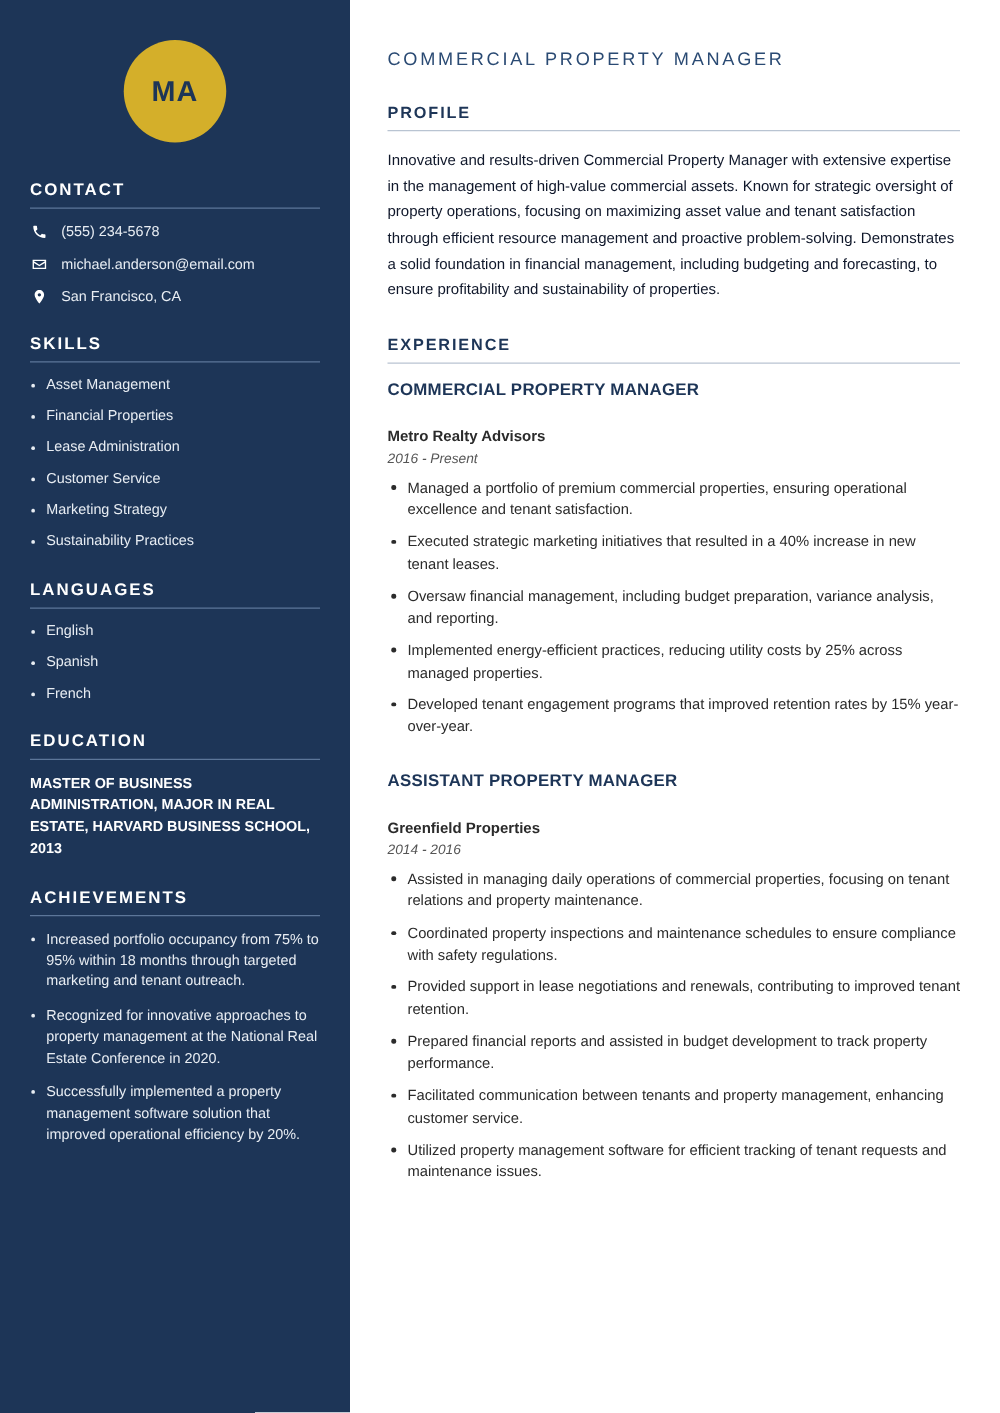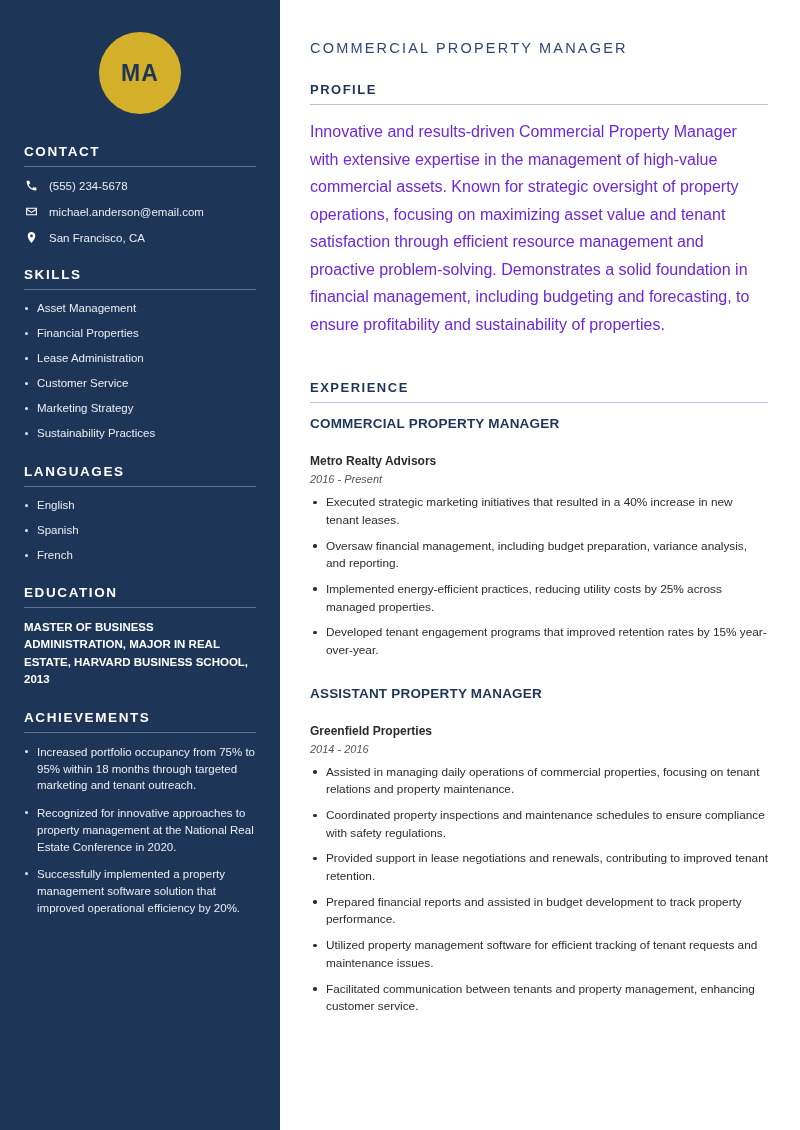--- a/index.html
+++ b/index.html
@@ -122,24 +122,24 @@
   .main-section-title {
     font-size: 13px;
     font-weight: bold;
     letter-spacing: 1.5px;
     color: #1d3557;
     padding-bottom: 7px;
     border-bottom: 1px solid #b9c4d2;
     margin-bottom: 13px;
   }
   .profile-text {
-    font-size: 16px;
+    font-size: 12px;
     line-height: 1.72;
-    color: #6d28d9;
-    margin-bottom: 42px;
+    color: #0f172a;
+    margin-bottom: 26px;
   }
   .job-block { margin-bottom: 18px; }
   .job-role {
     font-size: 13.5px;
     font-weight: bold;
     color: #1d3557;
     letter-spacing: 0.2px;
     margin-bottom: 7px;
   }
   .job-company {
@@ -265,39 +265,40 @@
     </section>
 
     <section>
       <div class="main-section-title">EXPERIENCE</div>
 
       <div class="job-block">
         <div class="job-role">COMMERCIAL PROPERTY MANAGER</div>
         <div class="job-company">Metro Realty Advisors</div>
         <div class="job-dates">2016 - Present</div>
         <ul class="job-points">
+          <li>Managed a portfolio of premium commercial properties, ensuring operational excellence and tenant satisfaction.</li>
           <li>Executed strategic marketing initiatives that resulted in a 40% increase in new tenant leases.</li>
           <li>Oversaw financial management, including budget preparation, variance analysis, and reporting.</li>
           <li>Implemented energy-efficient practices, reducing utility costs by 25% across managed properties.</li>
           <li>Developed tenant engagement programs that improved retention rates by 15% year-over-year.</li>
         </ul>
       </div>
 
       <div class="spacer-18"></div>
 
       <div class="job-block">
         <div class="job-role">ASSISTANT PROPERTY MANAGER</div>
         <div class="job-company">Greenfield Properties</div>
         <div class="job-dates">2014 - 2016</div>
         <ul class="job-points">
           <li>Assisted in managing daily operations of commercial properties, focusing on tenant relations and property maintenance.</li>
           <li>Coordinated property inspections and maintenance schedules to ensure compliance with safety regulations.</li>
           <li>Provided support in lease negotiations and renewals, contributing to improved tenant retention.</li>
           <li>Prepared financial reports and assisted in budget development to track property performance.</li>
+          <li>Facilitated communication between tenants and property management, enhancing customer service.</li>
           <li>Utilized property management software for efficient tracking of tenant requests and maintenance issues.</li>
-          <li>Facilitated communication between tenants and property management, enhancing customer service.</li>
         </ul>
       </div>
 
     </section>
 
   </main>
 </div>
 
 </body></html>

